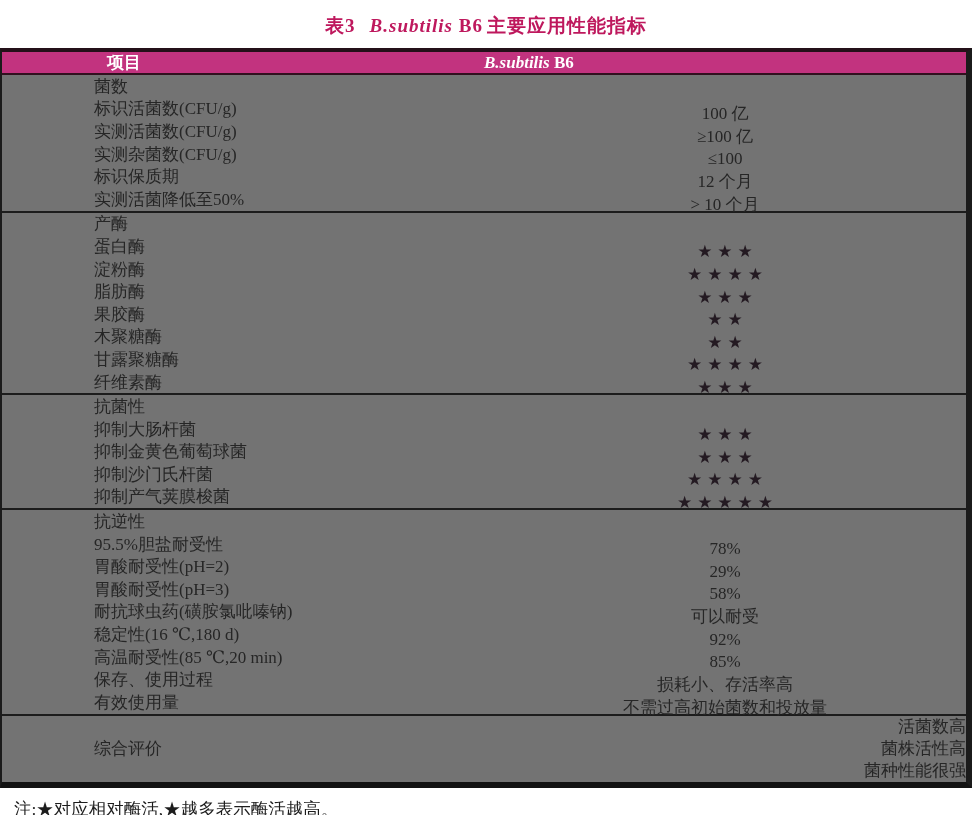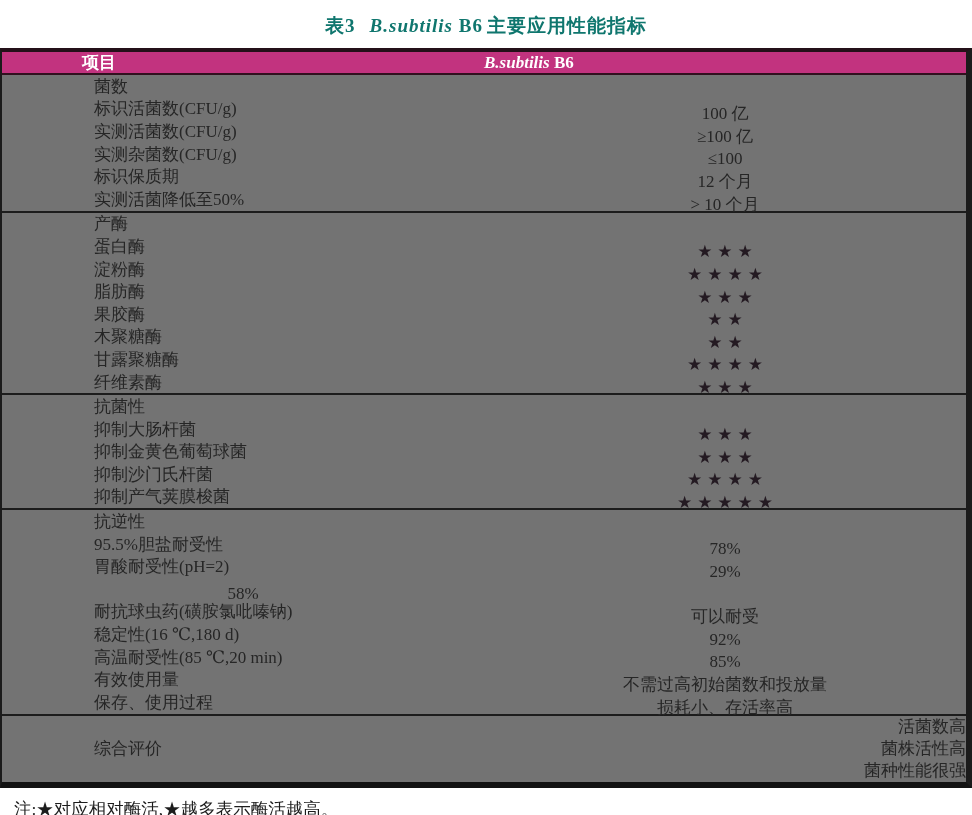--- a/index.html
+++ b/index.html
@@ -11,21 +11,21 @@
     background: #ffffff;
     font-family: "Liberation Serif", "DejaVu Serif", serif;
     color: #222222;
     overflow: hidden;
   }
   .caption {
     padding-top: 13px;
     text-align: center;
     font-size: 19px;
     font-weight: bold;
-    color: #0f766e;
+    color: #be185d;
     letter-spacing: 1px;
   }
   .caption .species { font-style: italic; margin-left: 14px; }
   .caption .strain  { margin-right: 4px; }
   .table {
     margin-top: 9px;
     border-top: 4px solid #241019;
     border-bottom: 6px solid #121212;
     border-left: 2px solid #1b1b1b;
     border-right: 6px solid #1b1b1b;
@@ -33,21 +33,21 @@
   .thead {
     display: flex;
     align-items: center;
     height: 23px;
     background: #c2337f;
     border-bottom: 2px solid #31101f;
     color: #ffffff;
     font-size: 17px;
     font-weight: bold;
   }
-  .th-left  { width: 50%; padding-left: 80px; white-space: nowrap; }
+  .th-left  { width: 50%; padding-left: 105px; white-space: nowrap; }
   .th-right { width: 50%; text-align: left; }
   .th-right .sp { font-style: italic; }
   .tbody { background: #737373; }
   .divider { border-top: 2px solid #1c1c1c; height: 0; }
   .row {
     display: flex;
     align-items: center;
     height: 22.6px;
     font-size: 17px;
     color: #262626;
@@ -169,41 +169,42 @@
         </div>
         <div class="row">
           <div class="label">95.5%胆盐耐受性</div>
           <div class="value">78%</div>
         </div>
         <div class="row">
           <div class="label">胃酸耐受性(pH=2)</div>
           <div class="value">29%</div>
         </div>
         <div class="row">
+          <div class="label">胃酸耐受性(pH=3)</div>
           <div class="value">58%</div>
         </div>
         <div class="row">
           <div class="label">耐抗球虫药(磺胺氯吡嗪钠)</div>
           <div class="value">可以耐受</div>
         </div>
         <div class="row">
           <div class="label">稳定性(16 ℃,180 d)</div>
           <div class="value">92%</div>
         </div>
         <div class="row">
           <div class="label">高温耐受性(85 ℃,20 min)</div>
           <div class="value">85%</div>
         </div>
         <div class="row">
+          <div class="label">保存、使用过程</div>
+          <div class="value">损耗小、存活率高</div>
+        </div>
+        <div class="row">
           <div class="label">有效使用量</div>
           <div class="value">不需过高初始菌数和投放量</div>
-        </div>
-        <div class="row">
-          <div class="label">保存、使用过程</div>
-          <div class="value">损耗小、存活率高</div>
         </div>
         <div class="divider"></div>
         <div class="row multiline">
           <div class="label">综合评价</div>
           <div class="value-lines">
             <div class="vline">活菌数高</div>
             <div class="vline">菌株活性高</div>
             <div class="vline">菌种性能很强</div>
           </div>
         </div>

